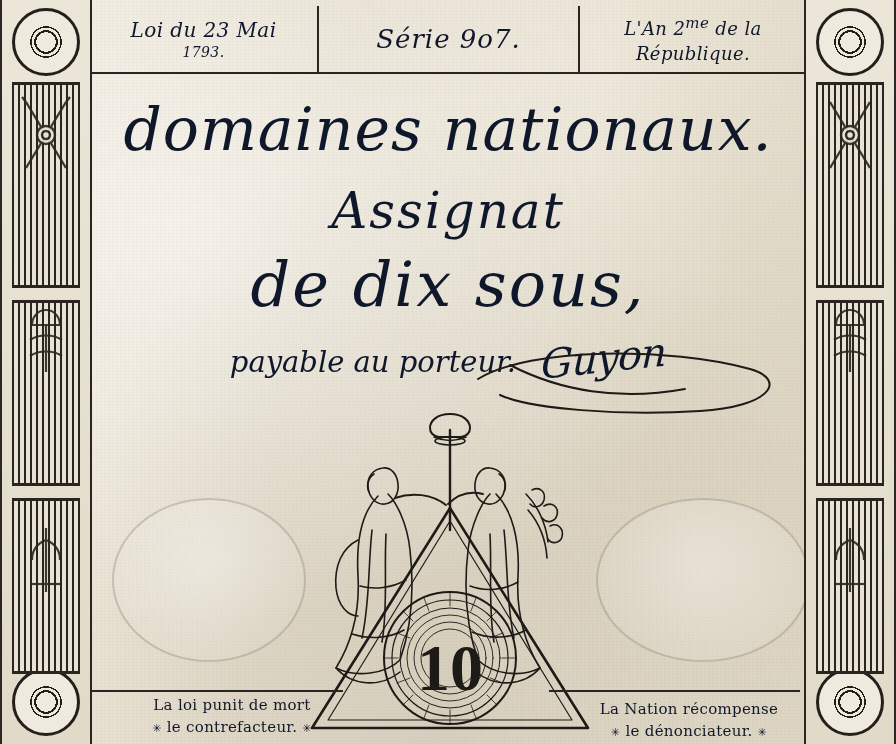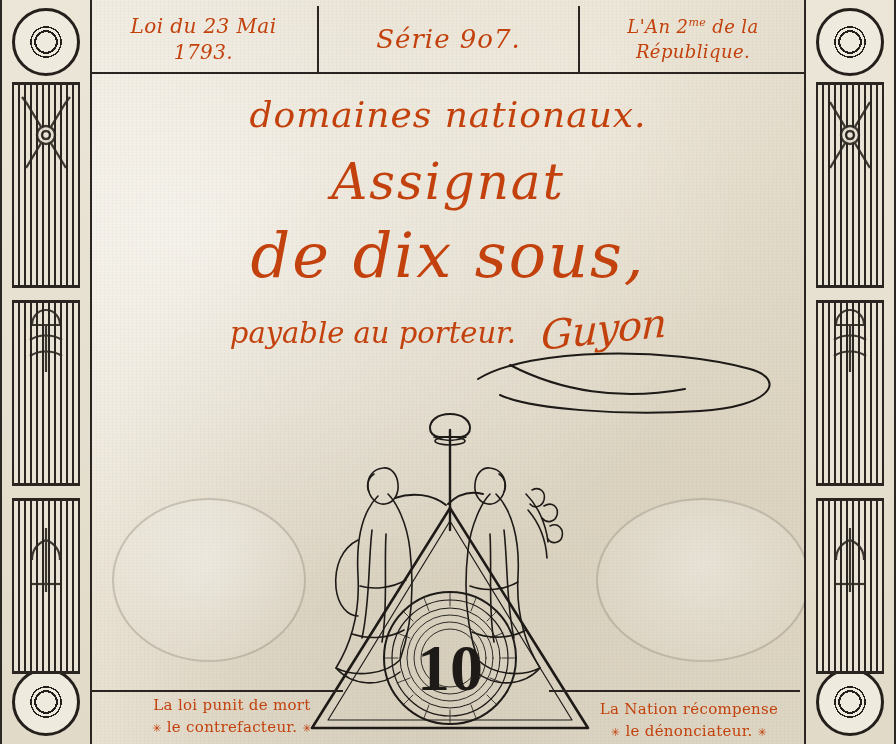--- a/index.html
+++ b/index.html
@@ -7,21 +7,21 @@
     padding: 0;
     background: #2b2b2b;
   }
   .note {
     position: relative;
     width: 896px;
     height: 744px;
     overflow: hidden;
     background: #e8e2d4;
     font-family: "Liberation Serif", serif;
-    color: #c2410c;
+    color: #0f172a;
   }
   
   .paper-tex {
     position: absolute;
     inset: 0;
     background:
       radial-gradient(ellipse at 20% 30%, rgba(255,255,255,0.55), rgba(255,255,255,0) 55%),
       radial-gradient(ellipse at 78% 65%, rgba(214,205,184,0.55), rgba(255,255,255,0) 60%),
       radial-gradient(ellipse at 50% 95%, rgba(190,180,158,0.45), rgba(255,255,255,0) 60%),
       linear-gradient(100deg, #efe9dc 0%, #e6dfcf 35%, #ece6d8 60%, #ddd5c2 100%);
@@ -119,42 +119,42 @@
   .header .cell.left { width: 215px; border-right: 2px solid #2a2520; }
   .header .cell.mid { flex: 1; border-right: 2px solid #2a2520; }
   .header .cell.right { width: 214px; }
 
   .script {
     font-family: "DejaVu Serif", serif;
     font-style: italic;
     letter-spacing: .4px;
   }
   .law-line1 { font-size: 20px; }
-  .law-line2 { font-size: 20px; margin-top: 2px; }
+  .law-line2 { font-size: 14px; margin-top: 2px; }
   .serie {
     font-family: "DejaVu Serif", serif;
     font-style: italic;
     font-size: 26px;
     letter-spacing: 1px;
   }
   .rep-line1 { font-size: 18px; }
   .rep-line2 { font-size: 18px; margin-top: 4px; }
-  .sup { font-size: 11px; vertical-align: super; }
+  .sup { font-size: 15px; vertical-align: super; }
 
   
   .titles {
     position: absolute;
     left: 92px; right: 92px;
     top: 84px;
     text-align: center;
   }
   .t-domaines {
     font-family: "DejaVu Serif", serif;
     font-style: italic;
-    font-size: 36px;
+    font-size: 60px;
     letter-spacing: 1px;
     margin-top: 10px;
   }
   .t-assignat {
     font-family: "DejaVu Serif", serif;
     font-style: italic;
     font-size: 50px;
     letter-spacing: 2px;
     margin-top: 18px;
   }

